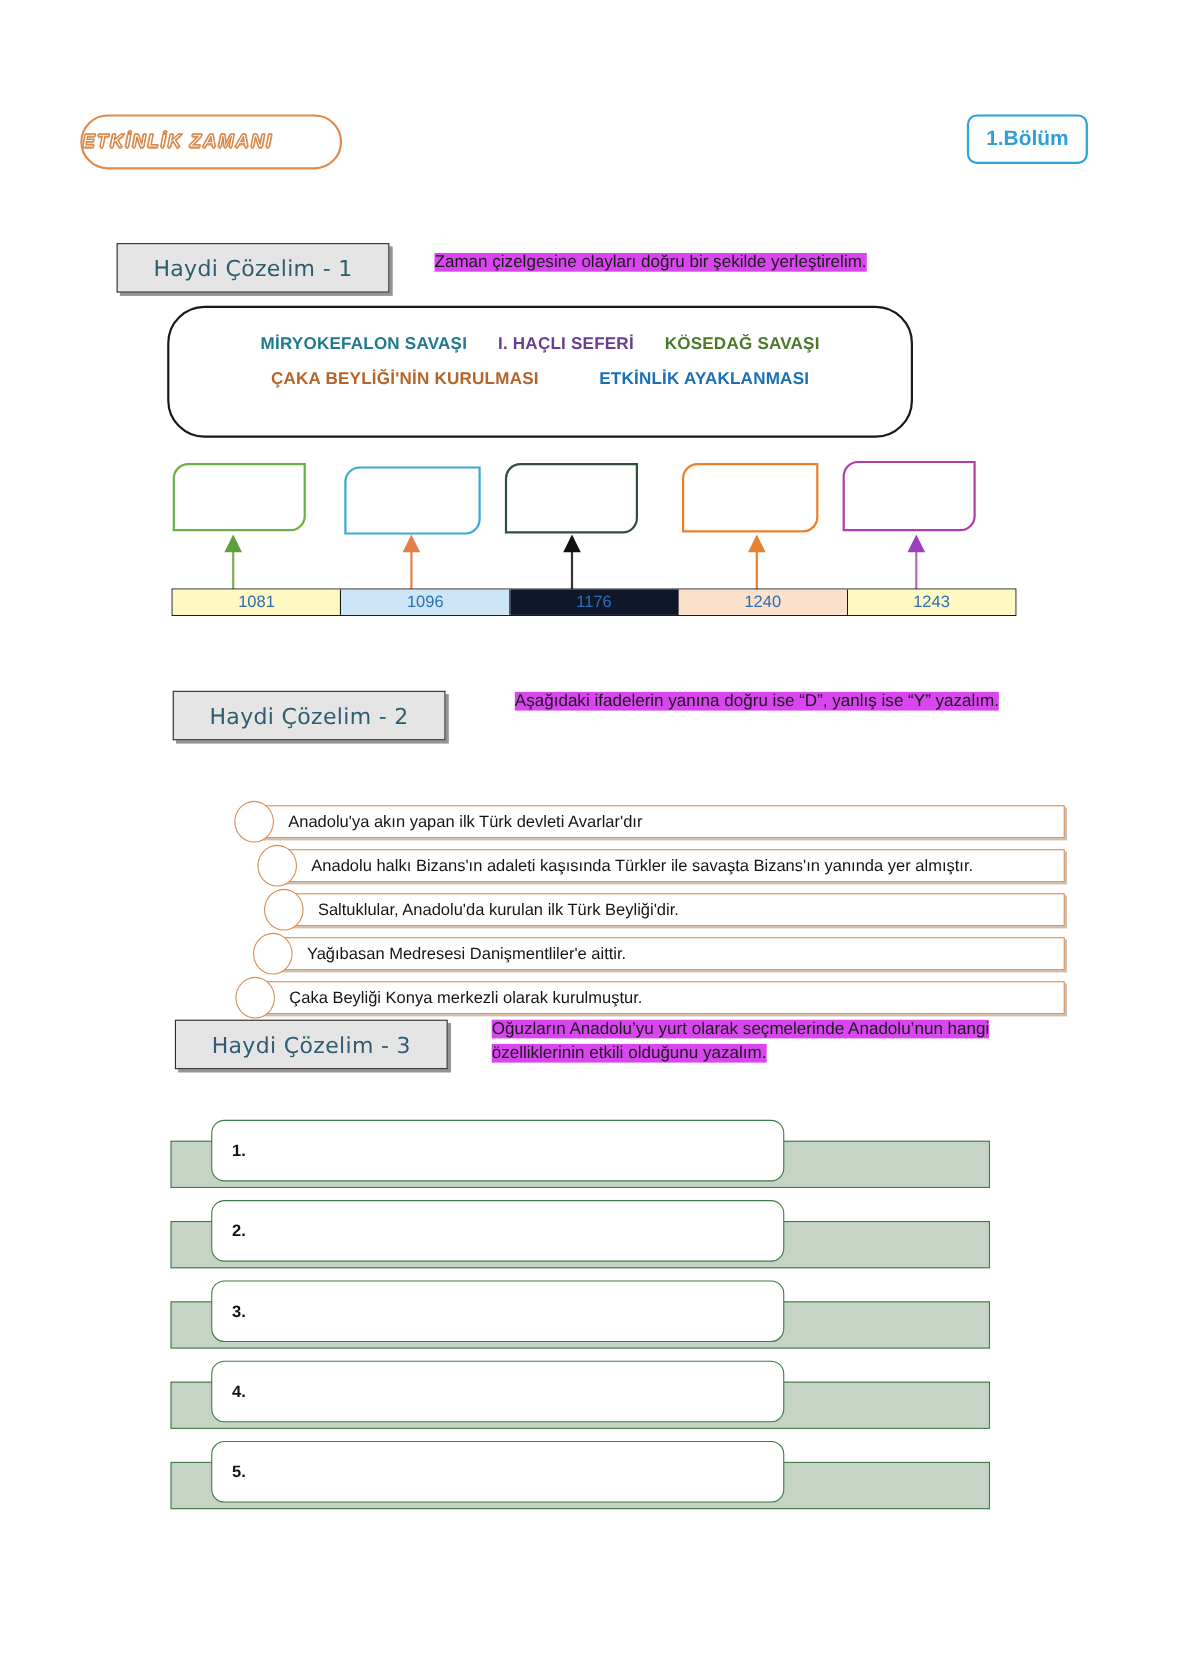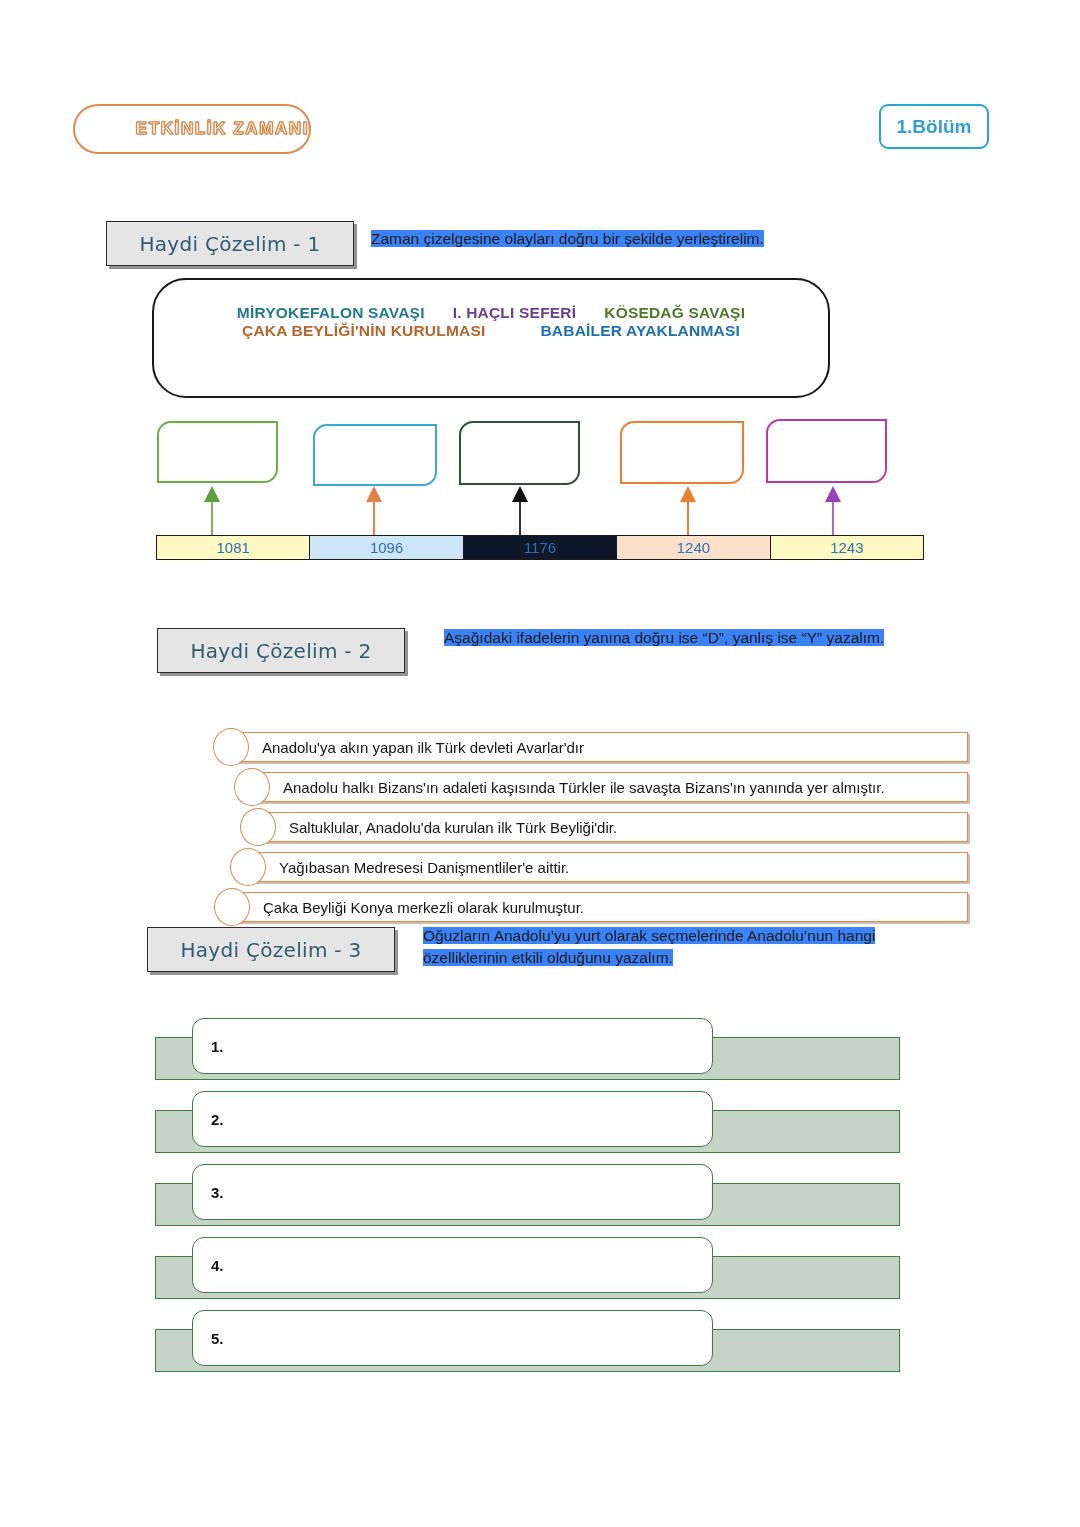--- a/index.html
+++ b/index.html
@@ -22,21 +22,22 @@
     position: absolute;
     left: 73px;
     top: 104px;
     width: 238px;
     height: 50px;
     border: 2px solid #E08A4B;
     border-radius: 26px;
     box-sizing: border-box;
     display: flex;
     align-items: center;
-    justify-content: flex-end;
+    justify-content: flex-start;
+    font-style: italic;
   }
   .etkinlik-badge span {
     font-size: 17px;
     font-weight: bold;
     letter-spacing: 1.6px;
     color: #ffffff;
     -webkit-text-stroke: 1px #D4813F;
     text-shadow:
        1px 0 0 #E3A778, -1px 0 0 #E3A778,
        0 1px 0 #E3A778, 0 -1px 0 #E3A778;
@@ -79,22 +80,23 @@
     letter-spacing: 0.3px;
   }
 
   .instr {
     position: absolute;
     font-size: 15.5px;
     line-height: 1.45;
     color: #1b1b1b;
   }
   .instr span.hl {
-    background: #3b82f6;
+    background: #d946ef;
     box-decoration-break: clone;
+    margin-left: 24px;
     -webkit-box-decoration-break: clone;
   }
 
   
   .events-box {
     position: absolute;
     left: 152px;
     top: 278px;
     width: 678px;
     height: 120px;
@@ -105,21 +107,21 @@
   }
   .events-row {
     display: flex;
     justify-content: center;
     align-items: center;
     font-weight: bold;
     font-size: 15.5px;
     letter-spacing: 0.2px;
   }
   .events-row.r1 { margin-top: 24px; gap: 28px; justify-content: center; }
-  .events-row.r2 { gap: 55px; }
+  .events-row.r2 { margin-top: 14px; gap: 55px; }
 
   
   .drop-box {
     position: absolute;
     box-sizing: border-box;
     background: #ffffff;
     border-width: 2px;
     border-style: solid;
     border-radius: 14px 0 14px 0;
   }
@@ -231,21 +233,21 @@
 </div>
 
 <div class="events-box">
   <div class="events-row r1">
     <span style="color:#1F7A8C">MİRYOKEFALON SAVAŞI</span>
     <span style="color:#6B3D8F">I. HAÇLI SEFERİ</span>
     <span style="color:#4C7A28">KÖSEDAĞ SAVAŞI</span>
   </div>
   <div class="events-row r2">
     <span style="color:#B5652A">ÇAKA BEYLİĞİ'NİN KURULMASI</span>
-    <span style="color:#1C6FB5">BABAİLER AYAKLANMASI</span>
+    <span style="color:#1C6FB5">ETKİNLİK AYAKLANMASI</span>
   </div>
 </div>
 
 <div class="drop-box" style="left:157px; top:421px; width:121px; height:62px; border-color:#6CAF46;"></div>
 <div class="drop-box" style="left:313px; top:424px; width:124px; height:62px; border-color:#3BA7D4;"></div>
 <div class="drop-box" style="left:459px; top:421px; width:121px; height:64px; border-color:#2F4F3A;"></div>
 <div class="drop-box" style="left:620px; top:421px; width:124px; height:63px; border-color:#E8802F;"></div>
 <div class="drop-box" style="left:766px; top:419px; width:121px; height:64px; border-color:#B53BA8;"></div>
 
 <svg class="tl-arrow" style="left:200px; top:484px;" width="24" height="52" viewBox="0 0 24 52">
@@ -323,21 +325,21 @@
   <div class="stmt-circle"></div>
 </div>
 
 <div class="stmt-row" style="left:232px; top:868px; width:736px;">
   <div class="stmt-box" style="width:736px;">
     <span class="stmt-text">Çaka Beyliği Konya merkezli olarak kurulmuştur.</span>
   </div>
   <div class="stmt-circle"></div>
 </div>
 
-<div class="hc-box" style="left:147px; top:927px; width:248px; height:45px;">
+<div class="hc-box" style="left:159px; top:927px; width:248px; height:45px;">
   <span>Haydi Çözelim - 3</span>
 </div>
 
 <div class="instr" style="left:423px; top:925px; width:505px;">
   <span class="hl">Oğuzların Anadolu’yu yurt olarak seçmelerinde Anadolu’nun hangi özelliklerinin etkili olduğunu yazalım.</span>
 </div>
 
 <div class="ans-row" style="top:1018px;">
   <div class="ans-bg"></div>
   <div class="ans-white">

